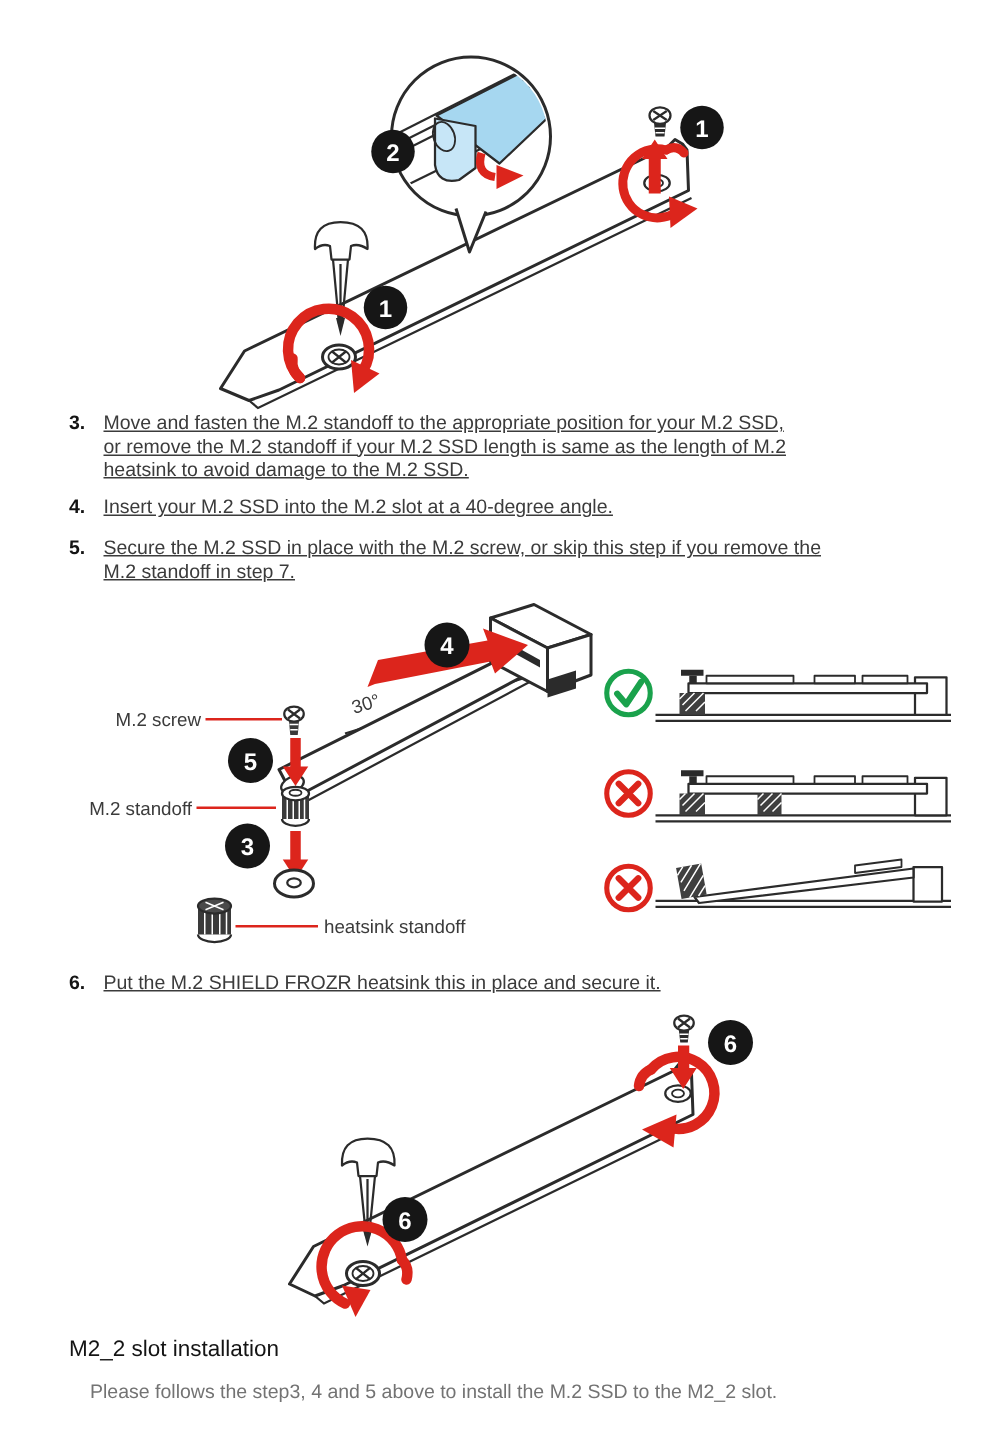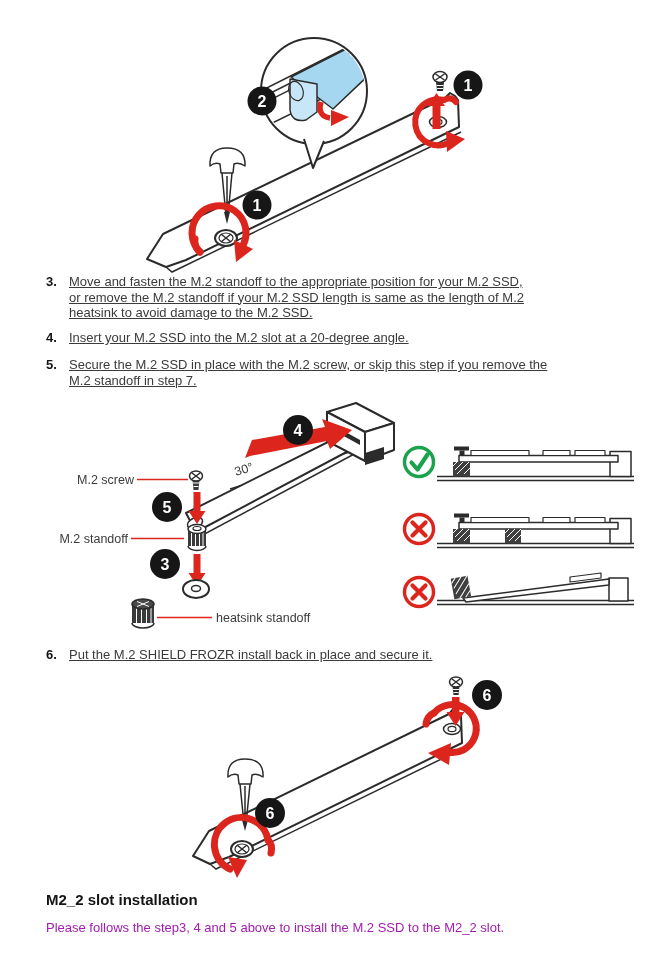--- a/index.html
+++ b/index.html
@@ -20,22 +20,22 @@
   .badge-num{font:bold 16px "Liberation Sans",sans-serif;fill:#ffffff;text-anchor:middle;}
   .lbl{font:12.5px "Liberation Sans",sans-serif;fill:#3b3b3b;}
   .ok{fill:none;stroke:#1aa24c;stroke-width:3.4;}
   .okmark{fill:none;stroke:#1aa24c;stroke-width:4.2;stroke-linecap:round;stroke-linejoin:round;}
   .bad{fill:none;stroke:#dc251c;stroke-width:3.4;}
   .badmark{fill:none;stroke:#dc251c;stroke-width:4.2;stroke-linecap:round;}
   
   .step{position:absolute;left:46px;width:592px;font-size:13px;line-height:15.5px;color:#3b3b3b;}
   .step-num{position:absolute;left:0;top:0;font-weight:bold;color:#141414;}
   .step-text{margin-left:23px;white-space:pre-line;text-decoration:underline;}
-  .footer-heading{position:absolute;left:46px;top:891px;font-size:15px;font-weight:bold;color:#141414;}
-  .footer-body{position:absolute;left:46px;top:920px;font-size:13px;color:#a21caf;}
+  .footer-heading{position:absolute;left:46px;top:891px;font-size:15px;font-weight:normal;color:#141414;}
+  .footer-body{position:absolute;left:60px;top:920px;font-size:13px;color:#737373;}
 </style>
 </head>
 <body>
 
 <div class="page">
 
   <svg style="left:130px;top:20px;" width="370" height="255" viewBox="130 20 370 255">
     <defs>
       <clipPath id="ccl">
           <circle cx="314" cy="91" r="51"></circle>
@@ -116,21 +116,21 @@
   </svg>
 
   <div class="step" style="top:274px">
     <span class="step-num">3.</span>
     <div class="step-text">Move and fasten the M.2 standoff to the appropriate position for your M.2 SSD,
 or remove the M.2 standoff if your M.2 SSD length is same as the length of M.2
 heatsink to avoid damage to the M.2 SSD.</div>
   </div>
   <div class="step" style="top:330px">
     <span class="step-num">4.</span>
-    <div class="step-text">Insert your M.2 SSD into the M.2 slot at a 20-degree angle.</div>
+    <div class="step-text">Insert your M.2 SSD into the M.2 slot at a 40-degree angle.</div>
   </div>
   <div class="step" style="top:357px">
     <span class="step-num">5.</span>
     <div class="step-text">Secure the M.2 SSD in place with the M.2 screw, or skip this step if you remove the
 M.2 standoff in step 7.</div>
   </div>
 
   <svg style="left:40px;top:400px;" width="600" height="235" viewBox="40 400 600 235">
 
     <g>
@@ -257,21 +257,21 @@
       <polygon class="part xthin" points="570,577 601,573 601,578 570,582"></polygon>
       <g transform="rotate(-10 461 588)">
         <rect fill="#3f3f3f" x="452.5" y="577" width="17" height="21"></rect>
         <path class="whline" d="M457,577 L452.5,582 M463,577 L454,587 M469,577 L455,593 M469.5,585 L458,598 M469.5,592 L464,598"></path>
       </g>
     </g>
   </svg>
 
   <div class="step" style="top:647px">
     <span class="step-num">6.</span>
-    <div class="step-text">Put the M.2 SHIELD FROZR install back in place and secure it.</div>
+    <div class="step-text">Put the M.2 SHIELD FROZR heatsink this in place and secure it.</div>
   </div>
 
   <svg style="left:140px;top:670px;" width="400" height="215" viewBox="140 670 400 215">
 
     <g>
       <polygon class="part" points="193,856 209,831 449,714 453,709 458,712 461,716 462,743 229,857 210,864"></polygon>
       <path class="line" d="M210,864 L216,869 L464,748"></path>
       <ellipse class="part thin" cx="452" cy="729" rx="8.5" ry="5.5"></ellipse>
       <ellipse class="part xthin" cx="452" cy="729" rx="4" ry="2.6"></ellipse>
     </g>

